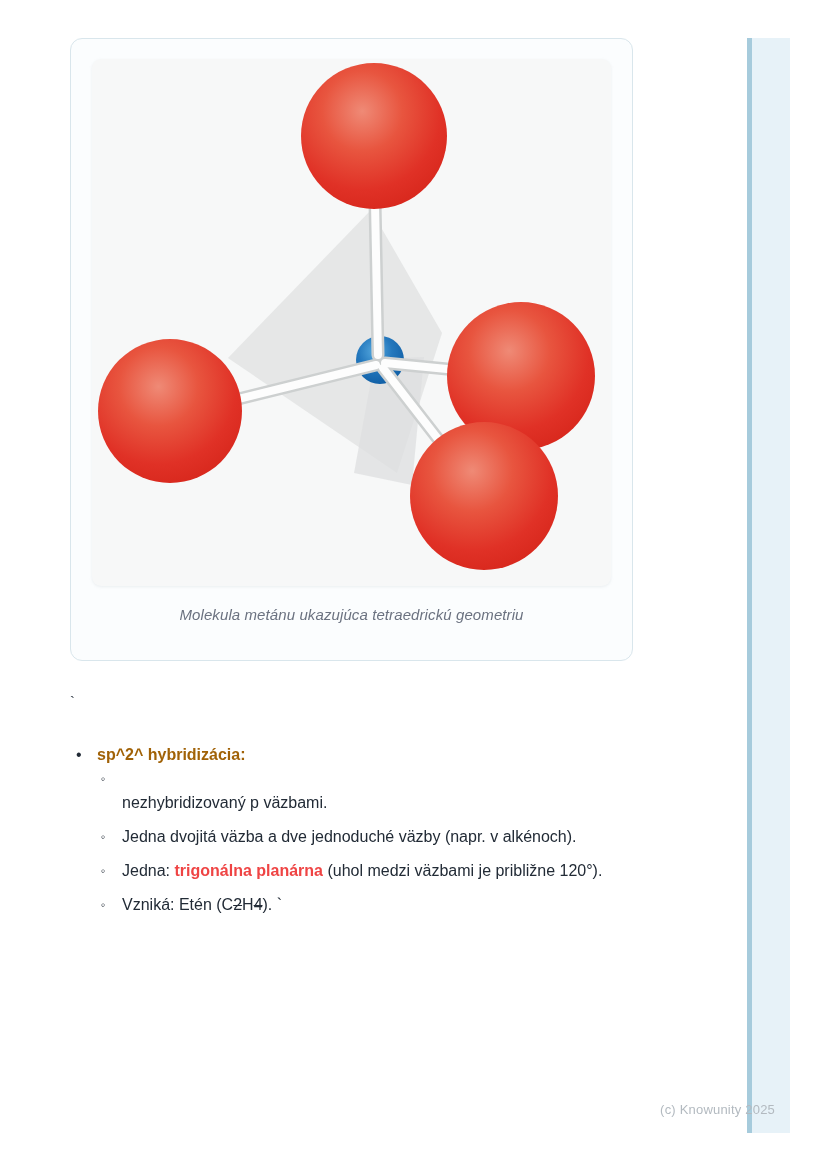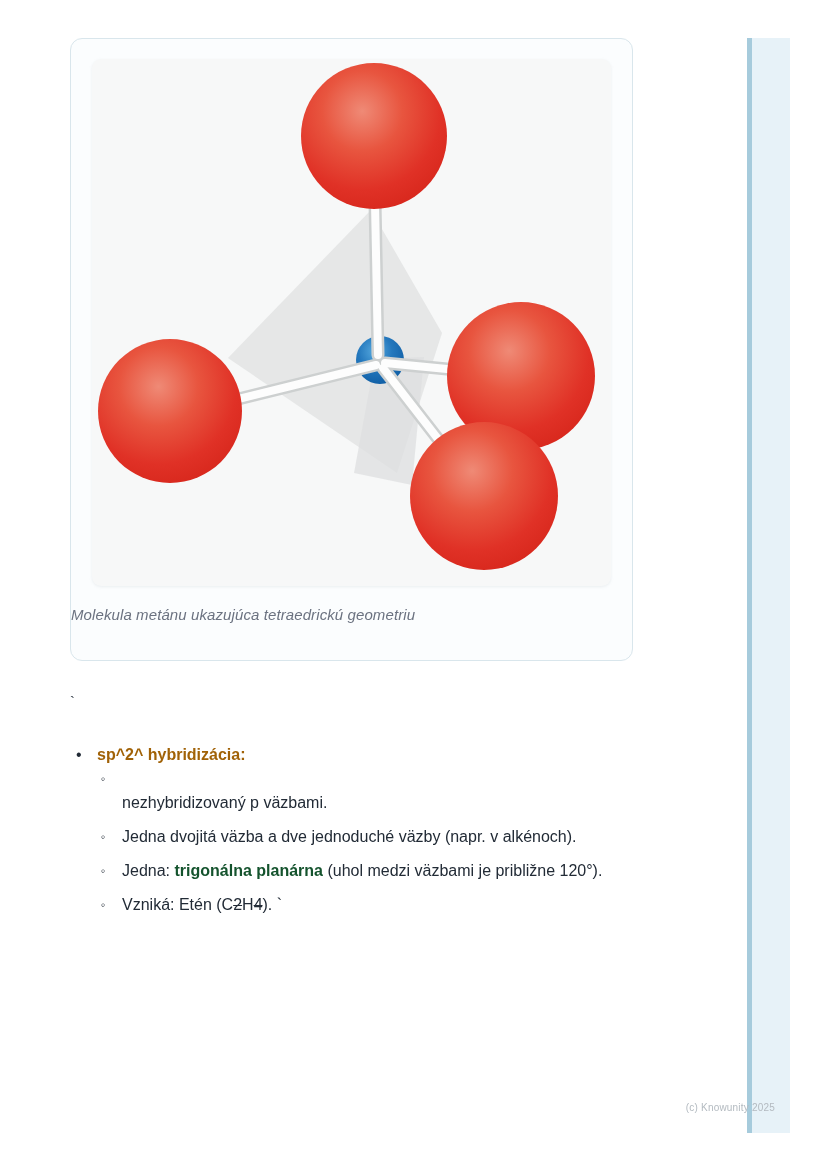--- a/index.html
+++ b/index.html
@@ -32,20 +32,21 @@
     background: #f7f8f8;
     border-radius: 9px;
     box-shadow: 0 1px 3px rgba(160,170,180,0.18);
     overflow: hidden;
   }
   .figure-image svg { display: block; }
   .figure-caption {
     position: absolute;
     left: 0; right: 0;
     top: 567px;
+    text-align: center;
     font-style: italic;
     font-size: 15px;
     color: #6b7280;
     letter-spacing: 0.1px;
   }
 
   
   .stray-mark {
     position: absolute;
     left: 70px; top: 693px;
@@ -67,34 +68,34 @@
   .li.sub.first { margin-top: 0; }
   .marker {
     position: absolute;
     top: 0;
     line-height: 24px;
     color: #222b36;
   }
   .marker.disc { left: 6px;  font-size: 16px; }
   .marker.circ { left: 31px; font-size: 12.5px; }
   .heading { font-weight: bold; color: #a16207; }
-  .li strong { font-weight: bold; color: #14532d; }
+  .li strong { font-weight: bold; color: #ef4444; }
   .li s { text-decoration: line-through; }
 
   
   .scroll-strip { position: absolute; left: 747px; top: 38px; width: 43px; height: 1095px; }
   .strip-edge  { position: absolute; left: 0; top: 0; width: 5px;  height: 100%; background: #a6cbdc; }
   .strip-track { position: absolute; left: 5px; top: 0; width: 38px; height: 100%; background: #e7f2f8; }
 
   
   .footer {
     position: absolute;
     top: 1102px;
     right: 53px;
-    font-size: 10px;
+    font-size: 13px;
     color: #b3bac0;
     letter-spacing: 0.2px;
     z-index: 2;
   }
 </style>
 </head>
 <body>
 
 <div class="page">
 

